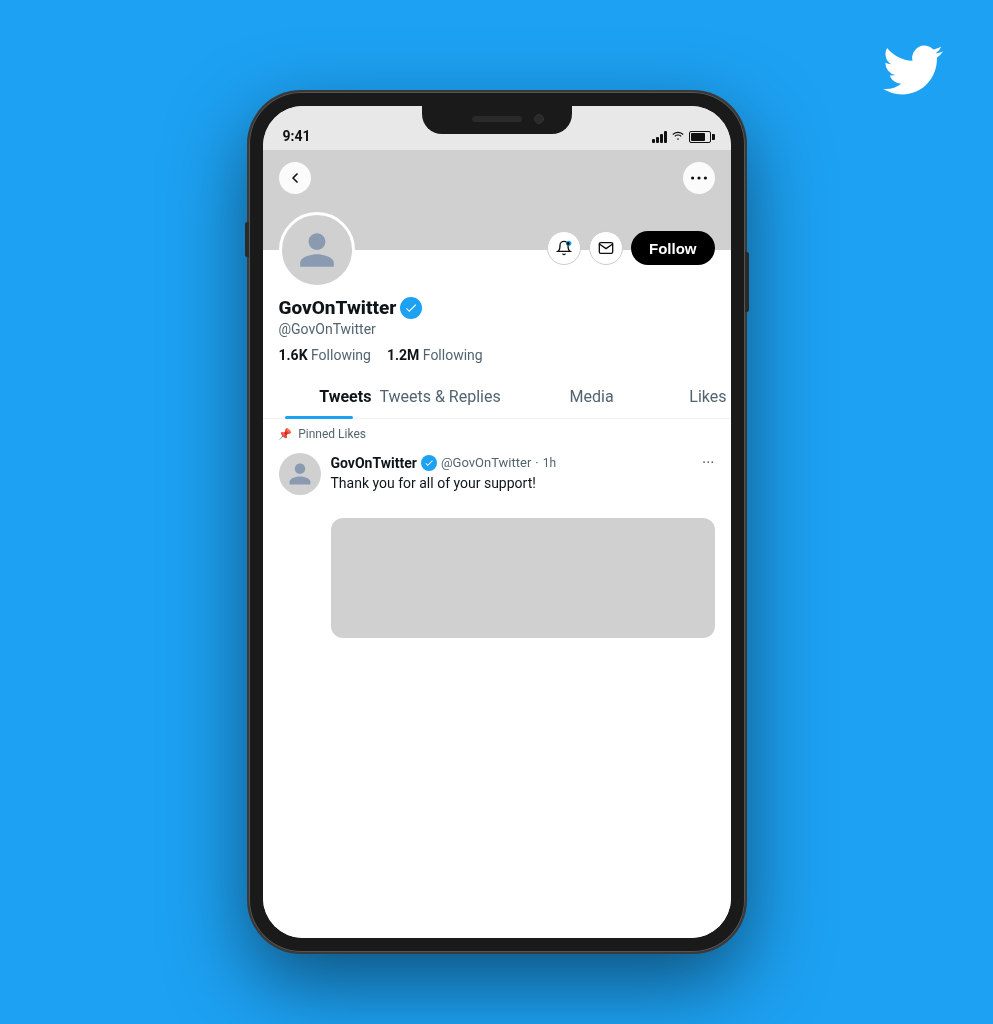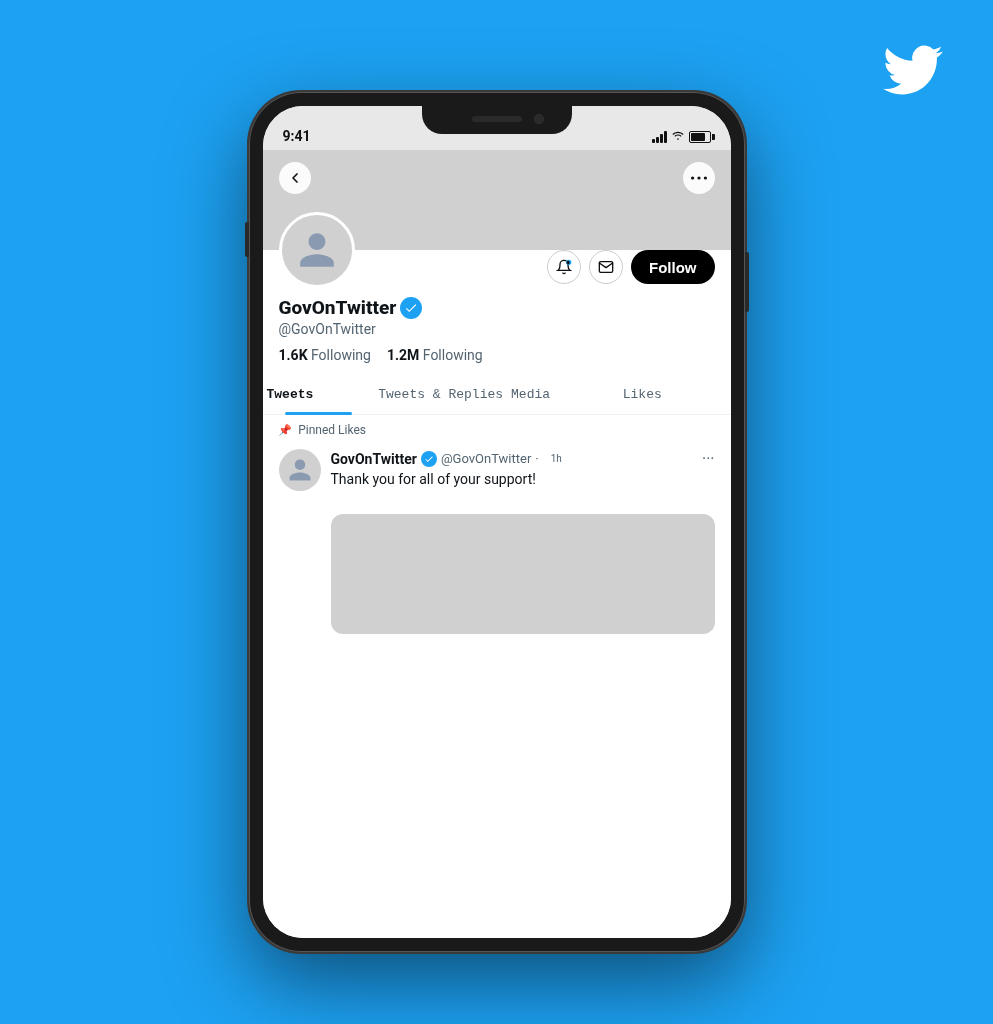--- a/index.html
+++ b/index.html
@@ -252,21 +252,20 @@
       color: #333;
       letter-spacing: 1px;
     }
 
     .profile-info-area {
       padding: 0 16px;
     }
 
     .avatar-row {
       display: flex;
-      align-items: flex-end;
       justify-content: space-between;
       margin-top: -38px;
       margin-bottom: 8px;
       gap: 34px;
     }
 
     .avatar-circle {
       width: 76px;
       height: 76px;
       border-radius: 50%;
@@ -369,28 +368,27 @@
 
     
     .tabs {
       display: flex;
       border-bottom: 1px solid #eff3f4;
       margin-top: 4px;
     }
 
     .tab {
       flex: 1;
-      text-align: left;
+      text-align: right;
       padding: 12px 4px;
-      font-size: 13px;
+      font-size: 16px;
       color: #536471;
       cursor: pointer;
       position: relative;
       white-space: nowrap;
-      font-family: Liberation Mono, monospace;
     }
 
     .tab.active {
       font-weight: 700;
       color: #0f1419;
     }
 
     .tab.active::after {
       content: '';
       position: absolute;
@@ -455,23 +453,22 @@
       font-weight: 700;
       color: #0f1419;
     }
 
     .tweet-handle {
       font-size: 13px;
       color: #536471;
     }
 
     .tweet-time {
-      font-size: 10px;
-      color: #536471;
-      margin-left: 8px;
+      font-size: 12px;
+      color: #536471;
     }
 
     .tweet-more {
       margin-left: auto;
       color: #536471;
       font-size: 16px;
       cursor: pointer;
     }
 
     .tweet-text {

